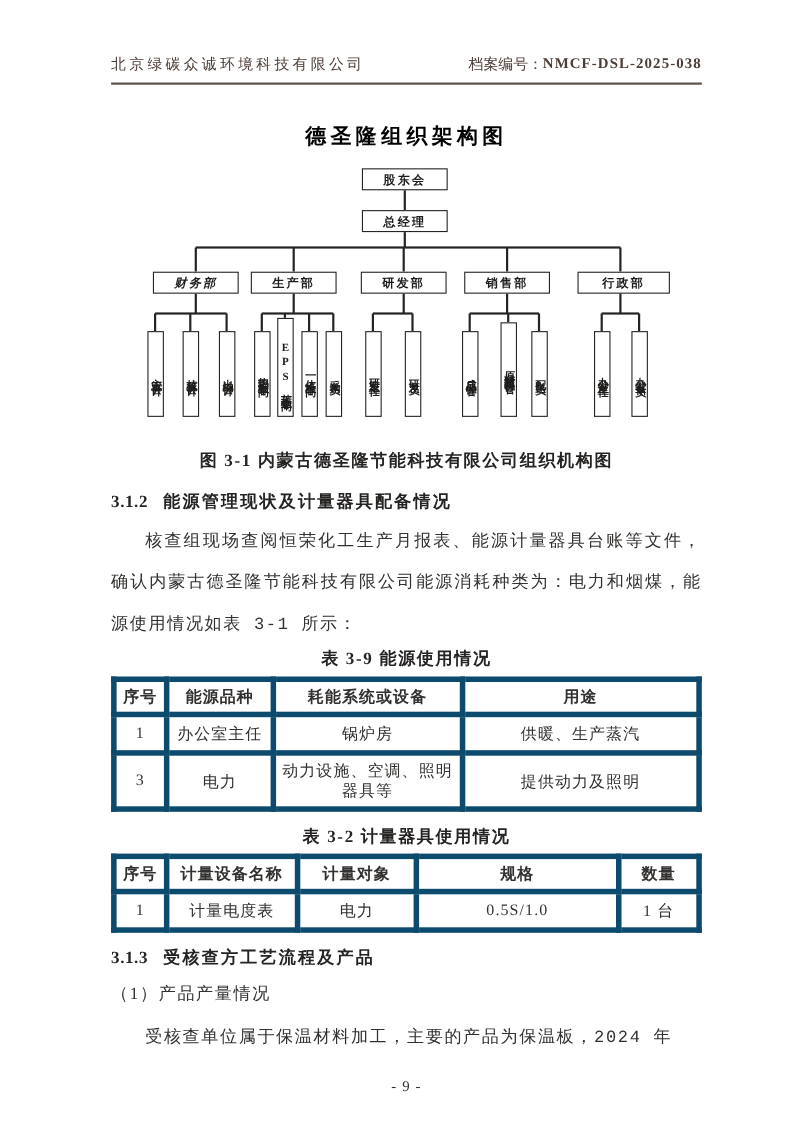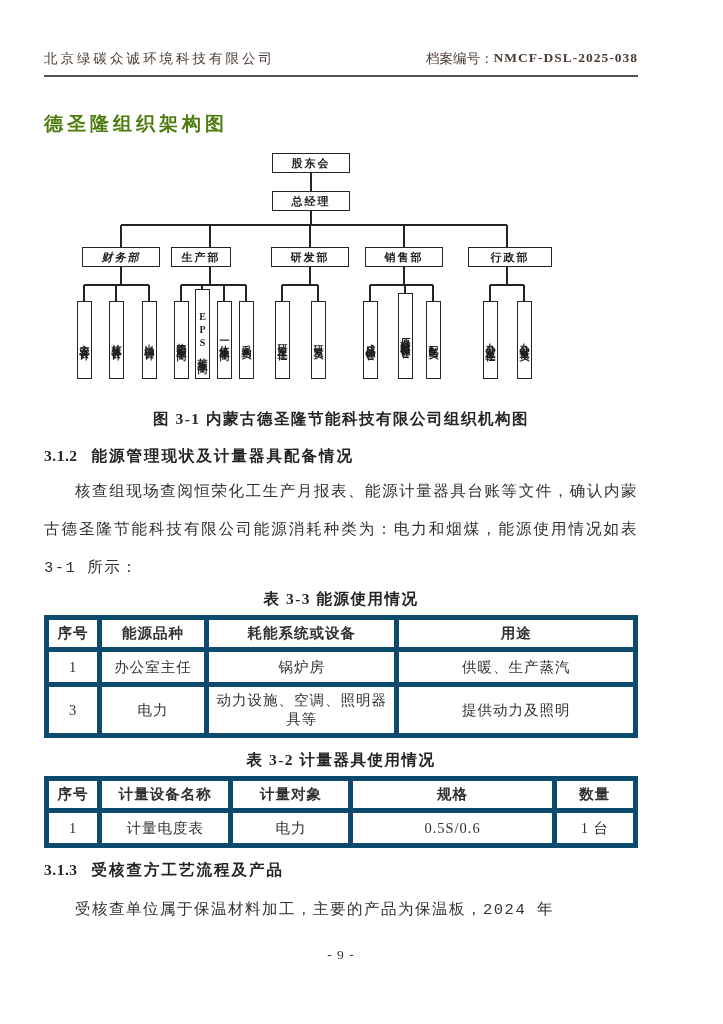--- a/index.html
+++ b/index.html
@@ -4,32 +4,32 @@
 <style>
   html,body{margin:0;padding:0;background:#ffffff;}
   .page{
     position:relative;
     width:723px;height:1024px;
     background:#ffffff;
     font-family:"Liberation Serif","DejaVu Serif",serif;
     color:#33312f;
     overflow:hidden;
   }
-  .content{padding:50px 85px 0 44px;}
+  .content{padding:50px 85px 0 101px;}
   
   .hdr{
     display:flex;justify-content:space-between;align-items:flex-end;
     border-bottom:2px solid #5a524d;
     padding-bottom:7px;
   }
   .hdr .company{font-size:13.5px;letter-spacing:3px;color:#4b3c35;}
   .hdr .arch{font-size:13.5px;color:#4b3c35;display:flex;}
   .hdr .arch .no{letter-spacing:1px;font-weight:bold;}
   
-  .org-title{margin-top:34px;font-size:19px;font-weight:bold;letter-spacing:4px;color:#4d7c0f;}
+  .org-title{margin-top:34px;text-align:center;font-size:19px;font-weight:bold;letter-spacing:4px;color:#000000;}
   .chart{position:relative;margin-top:10px;height:252px;}
   .obox{
     position:absolute;box-sizing:border-box;
     border:1.5px solid #262423;background:#fff;
     display:flex;align-items:center;justify-content:center;
     font-weight:bold;color:#1f1d1c;
   }
   .obox.h{font-size:11px;letter-spacing:2px;}
   .obox.v{
     writing-mode:vertical-rl;text-orientation:upright;
@@ -83,21 +83,21 @@
         <div class="obox h" style="left: 38px; top: 100px; width: 78px; height: 20px; font-style: italic;">财务部</div>
         <div class="vl" style="left: 76px; top: 120px; height: 18px;"></div>
         <div class="hl" style="left: 40px; top: 137px; width: 65px;"></div>
         <div class="vl" style="left: 39px; top: 138px; height: 16px;"></div>
         <div class="obox v" style="left: 32.5px; top: 154px; width: 15px; height: 78px;">主管会计</div>
         <div class="vl" style="left: 71px; top: 138px; height: 16px;"></div>
         <div class="obox v" style="left: 64.5px; top: 154px; width: 15px; height: 78px;">核算会计</div>
         <div class="vl" style="left: 104px; top: 138px; height: 16px;"></div>
         <div class="obox v" style="left: 97.5px; top: 154px; width: 15px; height: 78px;">出纳会计</div>
         <div class="vl" style="left: 165px; top: 78px; height: 22px;"></div>
-        <div class="obox h" style="left: 127px; top: 100px; width: 60px; height: 20px;">生产部</div>
+        <div class="obox h" style="left: 127px; top: 100px; width: 78px; height: 20px;">生产部</div>
         <div class="vl" style="left: 165px; top: 120px; height: 18px;"></div>
         <div class="hl" style="left: 137px; top: 137px; width: 65px;"></div>
         <div class="vl" style="left: 136px; top: 138px; height: 16px;"></div>
         <div class="obox v" style="left: 129.5px; top: 154px; width: 15px; height: 78px;">热固板车间</div>
         <div class="vl" style="left: 157px; top: 138px; height: 4px;"></div>
         <div class="obox v" style="left: 150.5px; top: 142px; width: 15px; height: 90px;">EPS苯板车间</div>
         <div class="vl" style="left: 179px; top: 138px; height: 16px;"></div>
         <div class="obox v" style="left: 172.5px; top: 154px; width: 15px; height: 78px;">一体板车间</div>
         <div class="vl" style="left: 201px; top: 138px; height: 16px;"></div>
         <div class="obox v" style="left: 194.5px; top: 154px; width: 15px; height: 78px;">采购员</div>
@@ -128,21 +128,21 @@
         <div class="vl" style="left: 479px; top: 138px; height: 16px;"></div>
         <div class="obox v" style="left: 472.5px; top: 154px; width: 15px; height: 78px;">办公室专员</div>
       </div>
     <div class="caption">图 3-1 内蒙古德圣隆节能科技有限公司组织机构图</div>
 
     <div class="sec-h">
       <span class="num">3.1.2</span><span>能源管理现状及计量器具配备情况</span>
     </div>
     <div class="para">核查组现场查阅恒荣化工生产月报表、能源计量器具台账等文件，确认内蒙古德圣隆节能科技有限公司能源消耗种类为：电力和烟煤，能源使用情况如表 3-1 所示：</div>
 
-    <div class="tbl-title" style="margin-top:2px">表 3-3 能源使用情况</div>
+    <div class="tbl-title" style="margin-top:2px">表 3-9 能源使用情况</div>
     <table>
       <colgroup>
           <col style="width: 9%;">
           <col style="width: 18.2%;">
           <col style="width: 32.3%;">
           <col style="width: 40.5%;">
         </colgroup>
       <thead>
           <tr>
             <th>序号</th>
@@ -183,26 +183,27 @@
             <th>计量对象</th>
             <th>规格</th>
             <th>数量</th>
           </tr>
         </thead>
       <tbody>
           <tr>
             <td>1</td>
             <td>计量电度表</td>
             <td>电力</td>
-            <td>0.5S/0.6</td>
+            <td>0.5S/1.0</td>
             <td>1 台</td>
           </tr>
         </tbody>
     </table>
 
     <div class="sec-h" style="margin-top:12px">
       <span class="num">3.1.3</span><span>受核查方工艺流程及产品</span>
     </div>
+    <div class="sub-item">（1）产品产量情况</div>
     <div class="para" style="margin-top:10px">受核查单位属于保温材料加工，主要的产品为保温板，2024 年</div>
 
     <div class="footer">- 9 -</div>
   </div>
 </div>
 
 </body></html>

